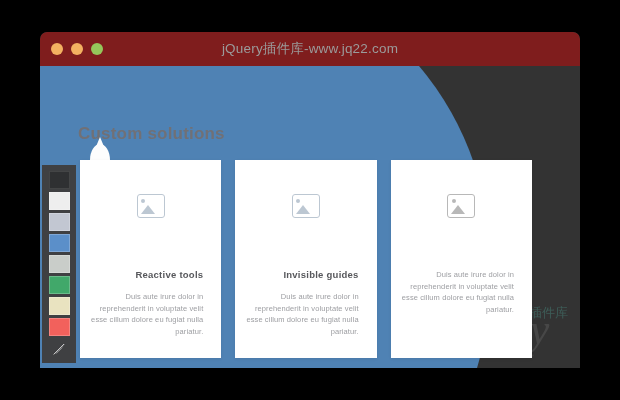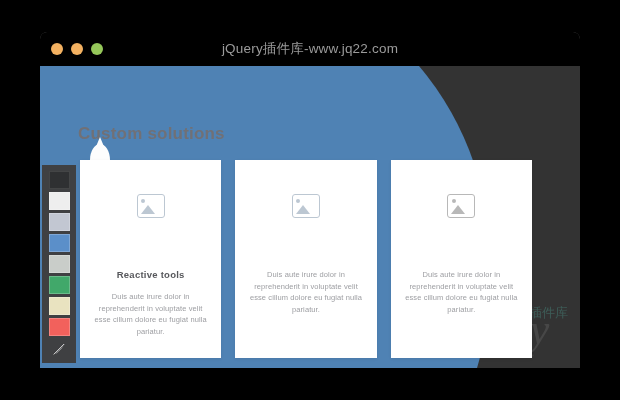--- a/index.html
+++ b/index.html
@@ -29,21 +29,21 @@
     width: 540px;
     height: 336px;
     border-radius: 7px 7px 0 0;
     overflow: hidden;
     background: #3a3a3a;
   }
 
   .titlebar {
     position: relative;
     height: 34px;
-    background: #000000;
+    background: #7f1d1d;
     border-radius: 7px 7px 0 0;
   }
   .dots {
     position: absolute;
     left: 11px;
     top: 11px;
     display: flex;
     gap: 8px;
   }
   .dot {
@@ -228,22 +228,22 @@
     height: 0;
     border-left: 7px solid transparent;
     border-right: 7px solid transparent;
     border-bottom: 9px solid currentColor;
   }
   .ph-blue { color: #25486e; }
   .ph-dark { color: #171717; }
 
   .card-body {
     background: #ffffff;
-    padding: 17px 10px 20px 10px;
-    text-align: center;
+    padding: 17px 18px 20px 10px;
+    text-align: right;
   }
   .card-title {
     font-size: 9.5px;
     font-weight: bold;
     color: #57585c;
     letter-spacing: 0.25px;
     margin-bottom: 11px;
   }
   .card-desc {
     font-size: 7.5px;
@@ -328,20 +328,21 @@
             <div class="card-title">Reactive tools</div>
             <div class="card-desc">Duis aute irure dolor in reprehenderit in voluptate velit esse cillum dolore eu fugiat nulla pariatur.</div>
           </div>
         </div>
 
         <div class="card">
           <div class="card-media media-blue">
             <div class="ph-icon ph-blue"></div>
           </div>
           <div class="card-body">
+            <div class="card-title">Invisible guides</div>
             <div class="card-desc">Duis aute irure dolor in reprehenderit in voluptate velit esse cillum dolore eu fugiat nulla pariatur.</div>
           </div>
         </div>
 
         <div class="card">
           <div class="card-media media-dark">
             <div class="ph-icon ph-dark"></div>
           </div>
           <div class="card-body">
             <div class="card-desc">Duis aute irure dolor in reprehenderit in voluptate velit esse cillum dolore eu fugiat nulla pariatur.</div>

